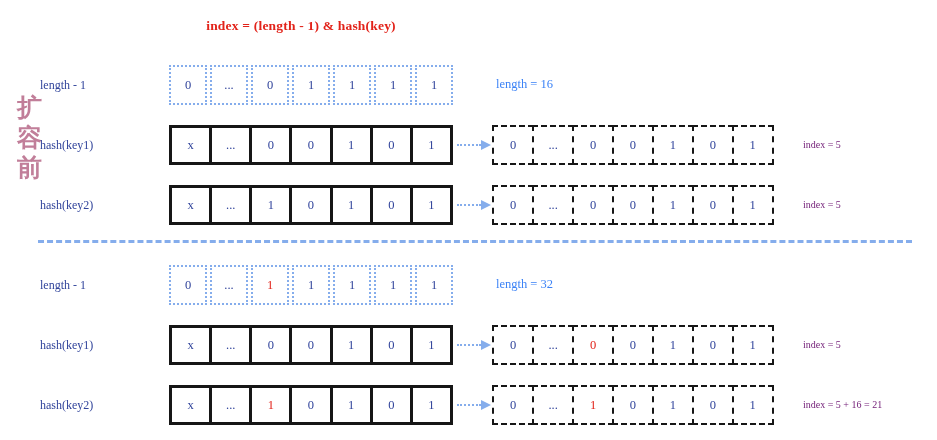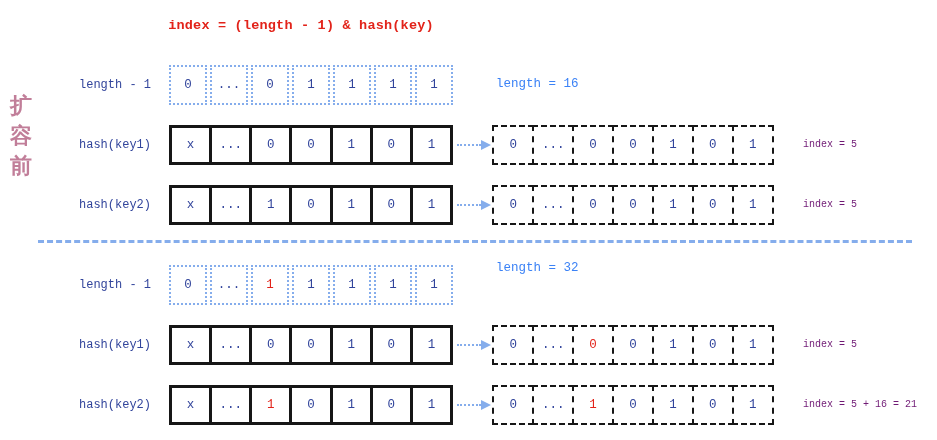--- a/index.html
+++ b/index.html
@@ -1,36 +1,36 @@
 <!DOCTYPE html>
 <html><head>
 <meta charset="utf-8">
 <style>
   * { margin:0; padding:0; box-sizing:border-box; }
   html,body { background:#ffffff; }
   .canvas {
     position:relative; width:937px; height:440px; background:#ffffff;
-    font-family:Liberation Mono, monospace; overflow:hidden;
+    font-family:Liberation Serif, serif; overflow:hidden;
   }
   .title {
     position:absolute; left:156px; top:18px; width:290px; text-align:center;
     font-size:13.5px; font-weight:700; color:#e2231a; letter-spacing:.2px;
   }
   .side-label {
-    position:absolute; left:10px; width:32px; text-align:left;
-    font-size:22px; line-height:30px; font-weight:700; color:#c17e99;
+    position:absolute; left:10px; width:32px; text-align:right;
+    font-size:25px; line-height:30px; font-weight:700; color:#c17e99;
     word-break:break-all;
   }
   .length-label {
     position:absolute; left:496px; height:32px; line-height:32px;
     font-size:12.5px; color:#3b82f6;
   }
   .row-label {
-    position:absolute; left:49px; width:102px; height:40px; line-height:40px;
-    text-align:right; font-size:12px; color:#31449b;
+    position:absolute; left:40px; width:102px; height:40px; line-height:40px;
+    font-size:12px; color:#31449b;
   }
   .cells { position:absolute; height:40px; display:flex; }
   .cells-left  { left:169px; width:284px; }
   .cells-right { left:492px; width:282px; }
   .cell {
     flex:1; display:flex; align-items:center; justify-content:center;
     font-size:12.5px; color:#31449b; background:#ffffff;
   }
   .row-dotted { gap:3px; }
   .row-dotted .cell { border:2px dotted #85adec; }
@@ -123,21 +123,21 @@
   <div class="row-label" style="top:265px">length - 1</div>
   <div class="cells cells-left row-dotted" style="top:265px">
       <div class="cell">0</div>
       <div class="cell">...</div>
       <div class="cell red">1</div>
       <div class="cell">1</div>
       <div class="cell">1</div>
       <div class="cell">1</div>
       <div class="cell">1</div>
     </div>
-  <div class="length-label" style="top:252px">length = 32</div>
+  <div class="length-label" style="top:268px">length = 32</div>
 
   <div class="row-label" style="top:325px">hash(key1)</div>
   <div class="cells cells-left row-solid" style="top:325px">
       <div class="cell">x</div>
       <div class="cell">...</div>
       <div class="cell">0</div>
       <div class="cell">0</div>
       <div class="cell">1</div>
       <div class="cell">0</div>
       <div class="cell">1</div>

